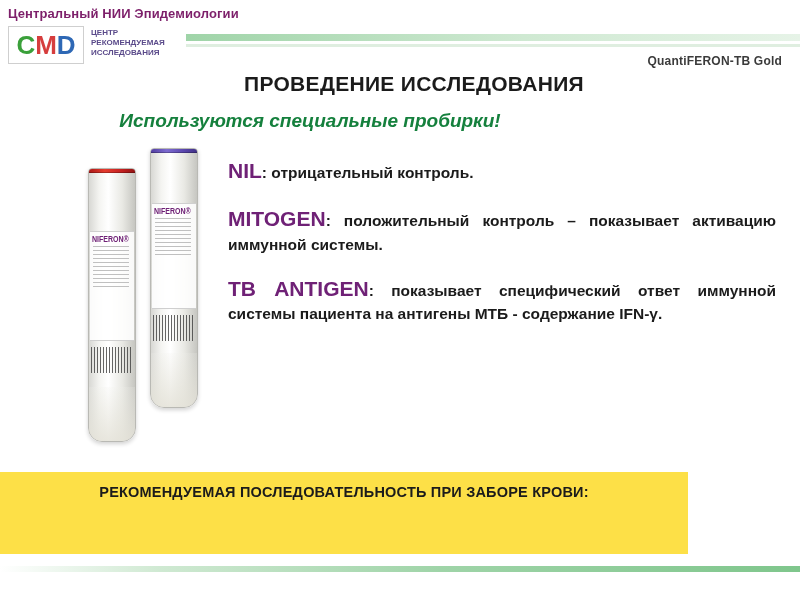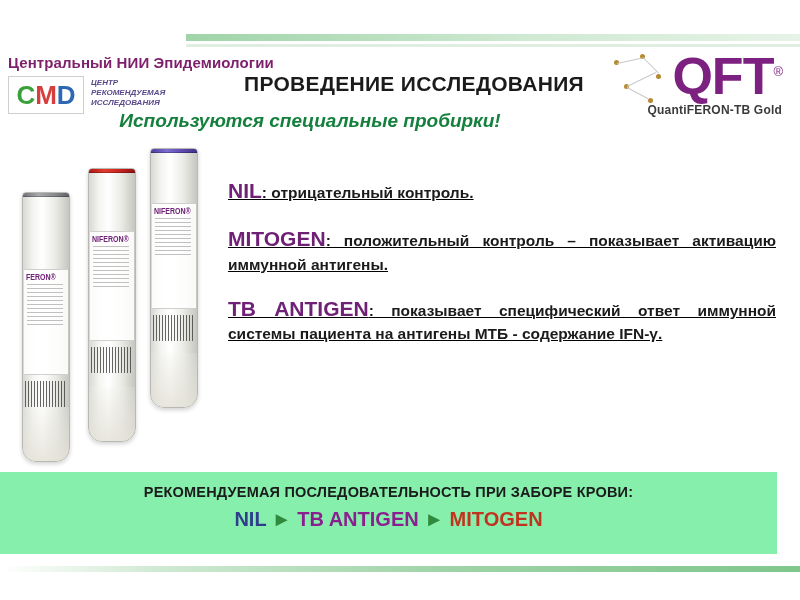--- a/index.html
+++ b/index.html
@@ -39,26 +39,25 @@
   }
 
   
   .cmd-block {
     position: absolute;
     left: 8px;
     top: 6px;
     width: 178px;
   }
   .cmd-title {
-    font-size: 15px;
+    font-size: 13px;
     color: #7d1f6a;
     font-weight: bold;
     letter-spacing: 0.1px;
     white-space: nowrap;
-    margin-top: 48px;
   }
   .cmd-logo-row {
     display: flex;
     align-items: flex-start;
     margin-top: 5px;
   }
   .cmd-mark {
     width: 74px;
     height: 36px;
     background: #ffffff;
@@ -74,21 +73,20 @@
   .cmd-mark .c { color: #3aa03a; }
   .cmd-mark .m { color: #d63d3d; }
   .cmd-mark .d { color: #2e68b5; }
   .cmd-sub {
     margin-left: 7px;
     font-size: 8px;
     line-height: 1.25;
     color: #5a4a8a;
     font-weight: bold;
     padding-top: 2px;
-    font-style: italic;
   }
   .cmd-sub div { white-space: nowrap; }
 
   
   .qft-block {
     position: absolute;
     right: 18px;
     top: 52px;
     width: 190px;
     text-align: right;
@@ -242,46 +240,45 @@
   #tube2 { left: 78px; top: 28px; height: 272px; }
   #tube2 .cap { top: -40px; background: linear-gradient(to right, #a81616 0%, #e53b2e 35%, #c42020 70%, #8e1111 100%); }
   
   #tube3 { left: 140px; top: 8px; height: 258px; }
   #tube3 .cap { top: -40px; background: linear-gradient(to right, #4f3a9e 0%, #7d6bd0 35%, #5b47ae 70%, #3f2f83 100%); }
 
   
   .content {
     position: absolute;
     left: 228px;
-    top: 176px;
+    top: 156px;
     width: 548px;
-    text-decoration: underline;
   }
   .para {
     color: #1b1b1b;
     margin-bottom: 18px;
     font-size: 15.5px;
     font-weight: bold;
     line-height: 1.42;
     text-align: justify;
   }
   .para .kw {
     color: #6f2176;
     font-size: 21px;
     font-weight: bold;
   }
 
   
   .bottom-band {
     position: absolute;
     left: 0;
     top: 472px;
-    width: 777px;
+    width: 688px;
     height: 82px;
-    background: #86efac;
+    background: #fde047;
   }
   .bottom-line1 {
     text-align: center;
     font-size: 14.5px;
     font-weight: bold;
     color: #1b1b1b;
     padding-top: 12px;
     letter-spacing: 0.2px;
   }
   .bottom-line2 {
@@ -322,65 +319,28 @@
       <div class="cmd-sub">
         <div>ЦЕНТР</div>
         <div>РЕКОМЕНДУЕМАЯ</div>
         <div>ИССЛЕДОВАНИЯ</div>
       </div>
     </div>
   </div>
 </div>
 
 <div class="qft-block">
-  <div class="qft-main">
-    <span class="qft-dots">
-      <span class="qft-dot" style="left:4px;  top:6px;"></span>
-      <span class="qft-dot" style="left:30px; top:0px;"></span>
-      <span class="qft-dot" style="left:46px; top:20px;"></span>
-      <span class="qft-dot" style="left:14px; top:30px;"></span>
-      <span class="qft-dot" style="left:38px; top:44px;"></span>
-      <span class="qft-line" style="left:7px;  top:9px;  width:26px; transform:rotate(-12deg);"></span>
-      <span class="qft-line" style="left:33px; top:3px;  width:22px; transform:rotate(45deg);"></span>
-      <span class="qft-line" style="left:17px; top:32px; width:32px; transform:rotate(-26deg);"></span>
-      <span class="qft-line" style="left:17px; top:33px; width:24px; transform:rotate(28deg);"></span>
-    </span>
-    <span>QFT</span><span class="qft-reg">®</span>
-  </div>
   <div class="qft-sub">QuantiFERON-TB Gold</div>
 </div>
 
 <div class="title-main">ПРОВЕДЕНИЕ ИССЛЕДОВАНИЯ</div>
 <div class="title-sub">Используются специальные пробирки!</div>
 
 <div class="tubes">
 
-  <div class="tube" id="tube1">
-    <div class="cap">
-        <div class="cap-ring"></div>
-      </div>
-    <div class="tube-fluid"></div>
-    <div class="tube-label" style="top:76px; height:104px;">
-      <div class="brand">FERON®</div>
-      <div class="lines">
-          <i></i>
-          <i></i>
-          <i></i>
-          <i></i>
-          <i></i>
-          <i></i>
-          <i></i>
-          <i></i>
-          <i></i>
-          <i></i>
-          <i></i>
-        </div>
-    </div>
-    <div class="tube-barcode" style="top:188px;"></div>
-  </div>
 
   <div class="tube" id="tube2">
     <div class="cap">
         <div class="cap-ring"></div>
       </div>
     <div class="tube-fluid"></div>
     <div class="tube-label" style="top:62px; height:108px;">
       <div class="brand">NIFERON®</div>
       <div class="lines">
           <i></i>
@@ -424,33 +384,26 @@
 
 </div>
 
 <div class="content">
 
   <div class="para">
     <span class="kw">NIL</span><span>: отрицательный контроль.</span>
   </div>
 
   <div class="para">
-    <span class="kw">MITOGEN</span><span>: положительный контроль – показывает активацию иммунной антигены.</span>
+    <span class="kw">MITOGEN</span><span>: положительный контроль – показывает активацию иммунной системы.</span>
   </div>
 
   <div class="para">
     <span class="kw">TB ANTIGEN</span><span>: показывает специфический ответ иммунной системы пациента на антигены МТБ - содержание IFN-γ.</span>
   </div>
 
 </div>
 
 <div class="bottom-band">
   <div class="bottom-line1">РЕКОМЕНДУЕМАЯ ПОСЛЕДОВАТЕЛЬНОСТЬ ПРИ ЗАБОРЕ КРОВИ:</div>
-  <div class="bottom-line2">
-    <span class="nil">NIL</span>
-    <span class="arr">►</span>
-    <span class="tb">TB ANTIGEN</span>
-    <span class="arr">►</span>
-    <span class="mit">MITOGEN</span>
-  </div>
 </div>
 
 <div class="footer-rule"></div>
 
 </body></html>

